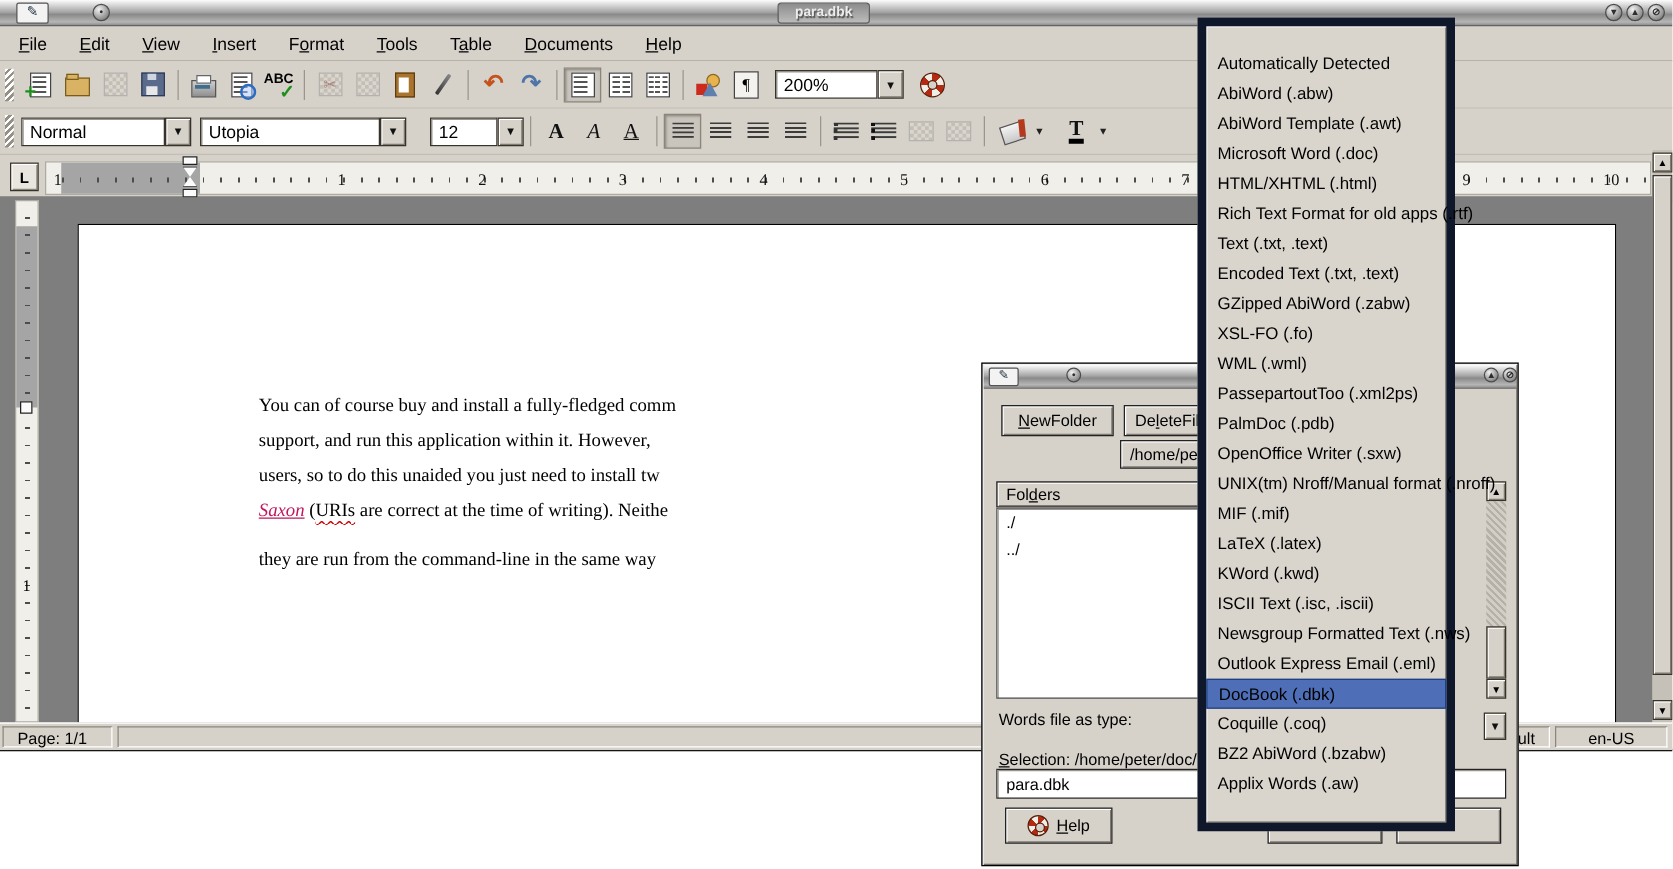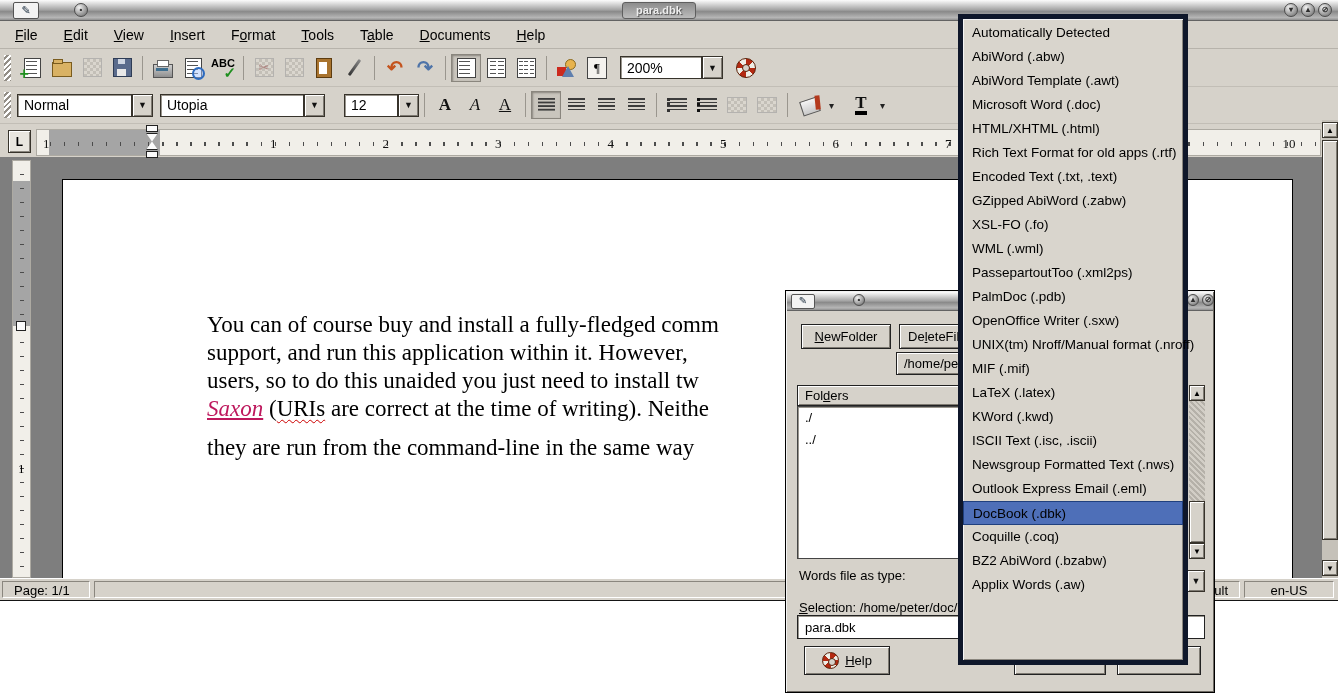--- a/index.html
+++ b/index.html
@@ -89,21 +89,21 @@
   
   .docarea{position:absolute;left:0;top:157px;width:1322px;height:421px;background:#7e7e7e;overflow:hidden}
   .vruler{position:absolute;left:12px;top:3px;width:19px;height:418px;background:#f1efe9;border:1px solid #adaaa2;box-sizing:border-box}
   .vruler .band{position:absolute;left:0;top:20px;width:100%;height:145px;background:#a5a5a5}
   .vruler .ticks{position:absolute;left:7px;top:0;width:4px;height:100%;
     background:repeating-linear-gradient(transparent 0 12.6px,#4c4c4c 12.6px 14px)}
   .vruler .marker{position:absolute;left:3px;top:160px;width:10px;height:10px;background:#fbfbfb;border:1px solid #222;box-sizing:border-box}
   .vruler .num{position:absolute;left:5px;top:300px;font-size:13px;font-family:"Liberation Serif",serif}
   .page{position:absolute;left:62px;top:22px;width:1229px;height:399px;background:#fff;border:1px solid #000}
   .doc-text{position:absolute;left:144px;top:131px;font-family:"Liberation Serif",serif;
-    font-size:23px;line-height:28px;color:#000;white-space:nowrap}
+    font-size:15px;line-height:28px;color:#000;white-space:nowrap}
   .doc-line.gap{margin-top:11px}
   .seg-link{color:#be185d;font-style:italic;text-decoration:underline}
   .seg-misspelled{text-decoration:underline;text-decoration-style:wavy;text-decoration-color:#c00;text-decoration-thickness:1px;text-underline-offset:3px}
   
   .vscroll{position:absolute;left:1322px;top:120px;width:16px;height:458px;background:#c5c1b9}
   .sb-btn{position:absolute;left:0;width:16px;height:16px;box-sizing:border-box;border:1px solid #37332b;background:#d6d2ca;
     box-shadow:inset 1px 1px 0 #fff,inset -1px -1px 0 #7e7a72;font-size:8px;display:flex;align-items:center;justify-content:center}
   .sb-thumb{position:absolute;left:0;width:16px;box-sizing:border-box;border:1px solid #37332b;background:#d6d2ca;
     box-shadow:inset 1px 1px 0 #fff,inset -1px -1px 0 #7e7a72}
   .hatch{background:repeating-linear-gradient(45deg,#b5b1a9 0 2px,#d2cec6 2px 4px)}
@@ -120,22 +120,22 @@
     display:flex;align-items:center;justify-content:center}
   .glabel{position:absolute;font-size:13px;color:#000;white-space:nowrap}
   .glist{position:absolute;background:#fff;border:1px solid #444;box-shadow:inset 1px 1px 0 #9a968e;box-sizing:border-box;
     font-size:13px;overflow:hidden}
   .glist .row{height:22px;line-height:22px;padding-left:7px}
   .colhdr{position:absolute;box-sizing:border-box;border:1px solid #222;background:#d6d2ca;
     box-shadow:inset 1px 1px 0 #fff,inset -1px -1px 0 #7e7a72;font-size:13px;padding-left:7px;display:flex;align-items:center}
   .ginput{position:absolute;background:#fff;border:1px solid #222;box-shadow:inset 1px 1px 0 #9a968e;box-sizing:border-box;
     font-size:13px;padding:0 7px;font-family:"Liberation Sans",sans-serif;color:#000}
   
-  #dropdown{left:958px;top:14px;width:230px;height:651px;background:#d9d5cd;z-index:20;
-    border:5px solid #0f172a;box-shadow:inset 1px 1px 0 #f4f4f4,inset -1px -1px 0 #8a867e;box-sizing:border-box;padding-top:2px}
+  #dropdown{left:958px;top:14px;width:206px;height:651px;background:#d9d5cd;z-index:20;
+    border:7px solid #0f172a;box-shadow:inset 1px 1px 0 #f4f4f4,inset -1px -1px 0 #8a867e;box-sizing:border-box;padding-top:18px}
   .dd-item{height:24px;line-height:24px;padding-left:9px;font-size:13.5px;color:#000;box-sizing:border-box;white-space:nowrap}
   .dd-item.selected{background:#4e6fb8;border:1px solid #20407e;color:#000}
 </style>
 </head>
 <body>
 
 <div class="abs" id="main-window">
 
   <div class="titlebar">
     <div class="app-icon" style="left:13px">✎</div>
@@ -433,20 +433,21 @@
   <div class="gbtn" style="left:331px;top:355px;width:84px;height:29px"></div>
 </div>
 
 <div class="abs" id="dropdown">
     <div class="dd-item">Automatically Detected</div>
     <div class="dd-item">AbiWord (.abw)</div>
     <div class="dd-item">AbiWord Template (.awt)</div>
     <div class="dd-item">Microsoft Word (.doc)</div>
     <div class="dd-item">HTML/XHTML (.html)</div>
     <div class="dd-item">Rich Text Format for old apps (.rtf)</div>
+    <div class="dd-item">Text (.txt, .text)</div>
     <div class="dd-item">Encoded Text (.txt, .text)</div>
     <div class="dd-item">GZipped AbiWord (.zabw)</div>
     <div class="dd-item">XSL-FO (.fo)</div>
     <div class="dd-item">WML (.wml)</div>
     <div class="dd-item">PassepartoutToo (.xml2ps)</div>
     <div class="dd-item">PalmDoc (.pdb)</div>
     <div class="dd-item">OpenOffice Writer (.sxw)</div>
     <div class="dd-item">UNIX(tm) Nroff/Manual format (.nroff)</div>
     <div class="dd-item">MIF (.mif)</div>
     <div class="dd-item">LaTeX (.latex)</div>

